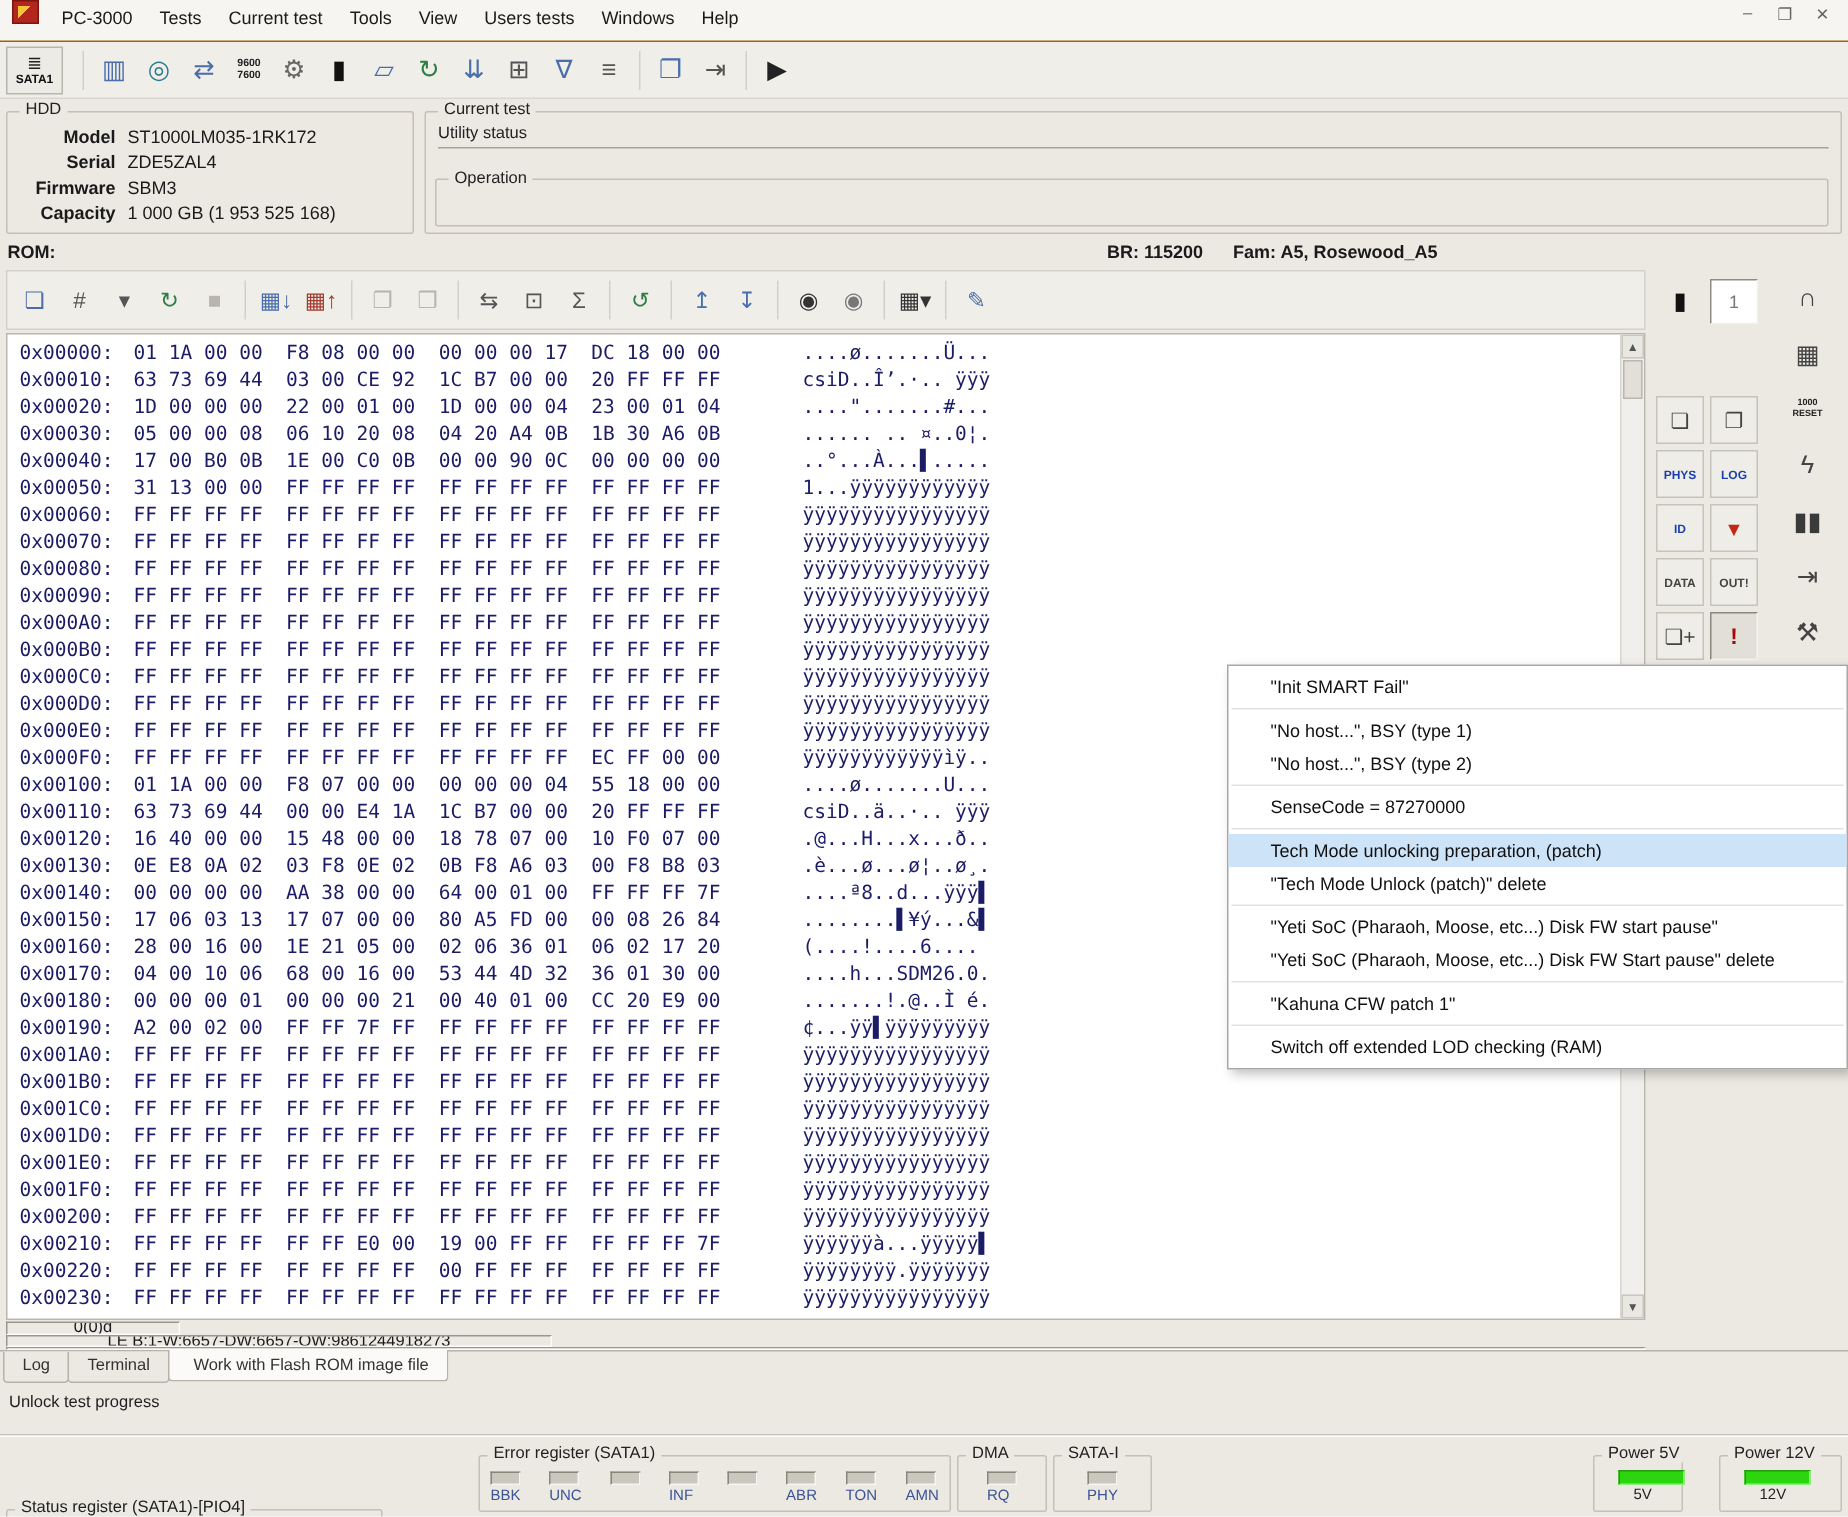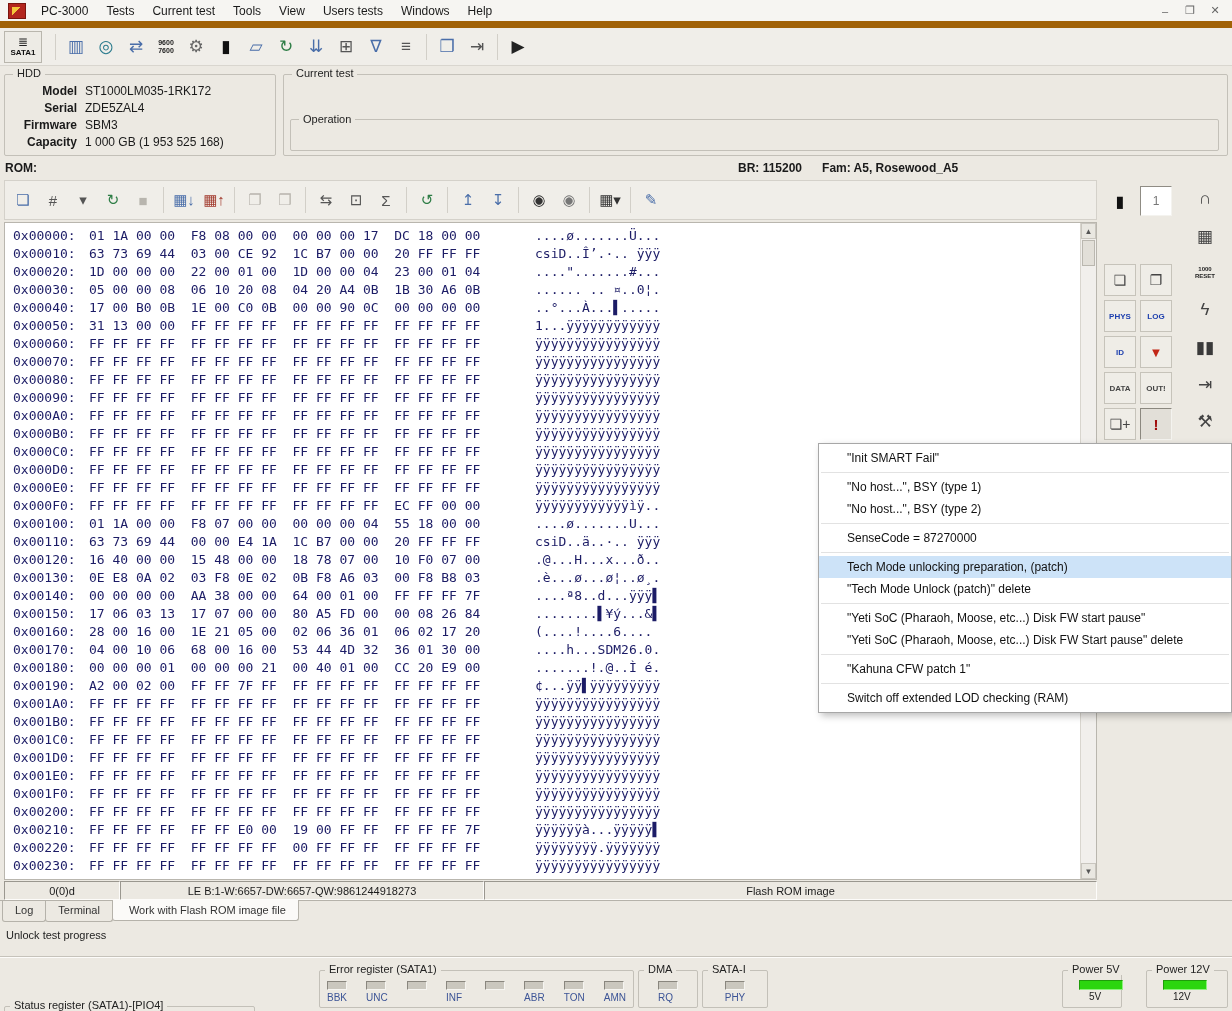--- a/index.html
+++ b/index.html
@@ -1,21 +1,21 @@
 <!DOCTYPE html>
 <html><head>
 <meta charset="utf-8">
 <style>
   *{margin:0;padding:0;box-sizing:border-box;}
   html,body{width:1232px;height:1011px;}
   body{font-family:"Liberation Sans",sans-serif;background:#ece9e2;color:#1a1a1a;position:relative;overflow:hidden;}
   #app{position:absolute;inset:0;}
 
   
-  .menubar{position:absolute;left:0;top:0;width:100%;height:28px;background:#f6f5f2;border-bottom:7px solid #a16207;display:flex;align-items:center;padding-left:4px;}
+  .menubar{position:absolute;left:0;top:0;width:100%;height:28px;background:#f6f5f2;border-bottom:1px solid #a16207;display:flex;padding-left:4px;}
   .appicon{width:18px;height:16px;background:#b3261e;border:1px solid #7a150f;margin:0 6px 0 4px;position:relative;flex:0 0 auto;}
   .appicon::after{content:"";position:absolute;inset:3px;background:linear-gradient(135deg,#f3c63a 0%,#f3c63a 45%,#b3261e 45%);}
   .menu-item{padding:5px 9px;font-size:12px;white-space:nowrap;}
   #win-controls{margin-left:auto;display:flex;gap:3px;padding-right:6px;}
   .win-btn{width:22px;height:18px;font-size:11px;color:#666;display:flex;align-items:center;justify-content:center;}
 
   
   .toolbar-main{position:absolute;top:28px;left:0;width:100%;height:38px;background:#f0eee9;border-bottom:1px solid #d9d6cf;display:flex;align-items:center;padding:2px 4px;}
   .sata-btn{width:38px;height:32px;border:1px solid #b9b6ad;background:#edebe5;display:flex;flex-direction:column;align-items:center;justify-content:center;margin-right:8px;}
   .sata-glyph{font-size:12px;line-height:11px;color:#222;}
@@ -69,21 +69,21 @@
   .cbtn.warn{color:#a00b0b;font-weight:bold;font-size:15px;}
   .cbtn.pressed{background:#e2dfd8;border-color:#8b887f #f4f3ef #f4f3ef #8b887f;}
 
   
   .ctx-menu{position:absolute;left:818px;top:443px;width:414px;background:#fff;border:1px solid #a7a7a7;box-shadow:3px 3px 7px rgba(0,0,0,.25);padding:3px 0;z-index:50;}
   .mitem{height:22px;line-height:22px;padding-left:28px;font-size:12px;color:#111;white-space:nowrap;overflow:hidden;}
   .mitem.sel{background:#cde3f8;}
   .msep{height:1px;background:#e2e2e2;margin:3px 2px;}
 
   
-  .hex-status{position:absolute;left:4px;top:881px;width:1093px;height:19px;display:flex;}
+  .hex-status{position:absolute;left:4px;top:881px;width:1093px;height:19px;display:flex;flex-direction:column;}
   .scell{height:19px;border:1px solid;border-color:#9a978f #fdfcfa #fdfcfa #9a978f;font-size:11px;display:flex;align-items:center;justify-content:center;background:#ece9e2;overflow:hidden;white-space:nowrap;}
   .scell:nth-child(1){width:116px;}
   .scell:nth-child(2){width:364px;}
   .scell:nth-child(3){flex:1;}
 
   
   .tabsbar{position:absolute;left:0;top:900px;width:100%;height:23px;border-top:1px solid #b5b2aa;padding-left:2px;display:flex;}
   .tab{font-size:11px;padding:3px 12px 4px;border:1px solid #b5b2aa;border-top:none;background:#ece9e2;border-radius:0 0 3px 3px;margin-right:-1px;color:#333;white-space:nowrap;height:21px;}
   .tab.active{background:#fbfaf8;margin-top:-1px;padding-top:4px;z-index:2;padding-left:16px;}
 
@@ -177,20 +177,21 @@
         </div>
         <div class="hdd-row">
           <span class="hdd-label">Capacity</span>
           <span class="hdd-value">1 000 GB (1 953 525 168)</span>
         </div>
       </div>
   </div>
 
   <div class="grpbox ct-group">
     <span class="legend">Current test</span>
+    <div class="utility-line">Utility status</div>
     <div class="op-group">
       <span class="legend">Operation</span>
     </div>
   </div>
 
   <div class="rom-label">ROM:</div>
   <div class="rom-head">
     <span>BR: 115200</span>
     <span>Fam: A5, Rosewood_A5</span>
   </div>

